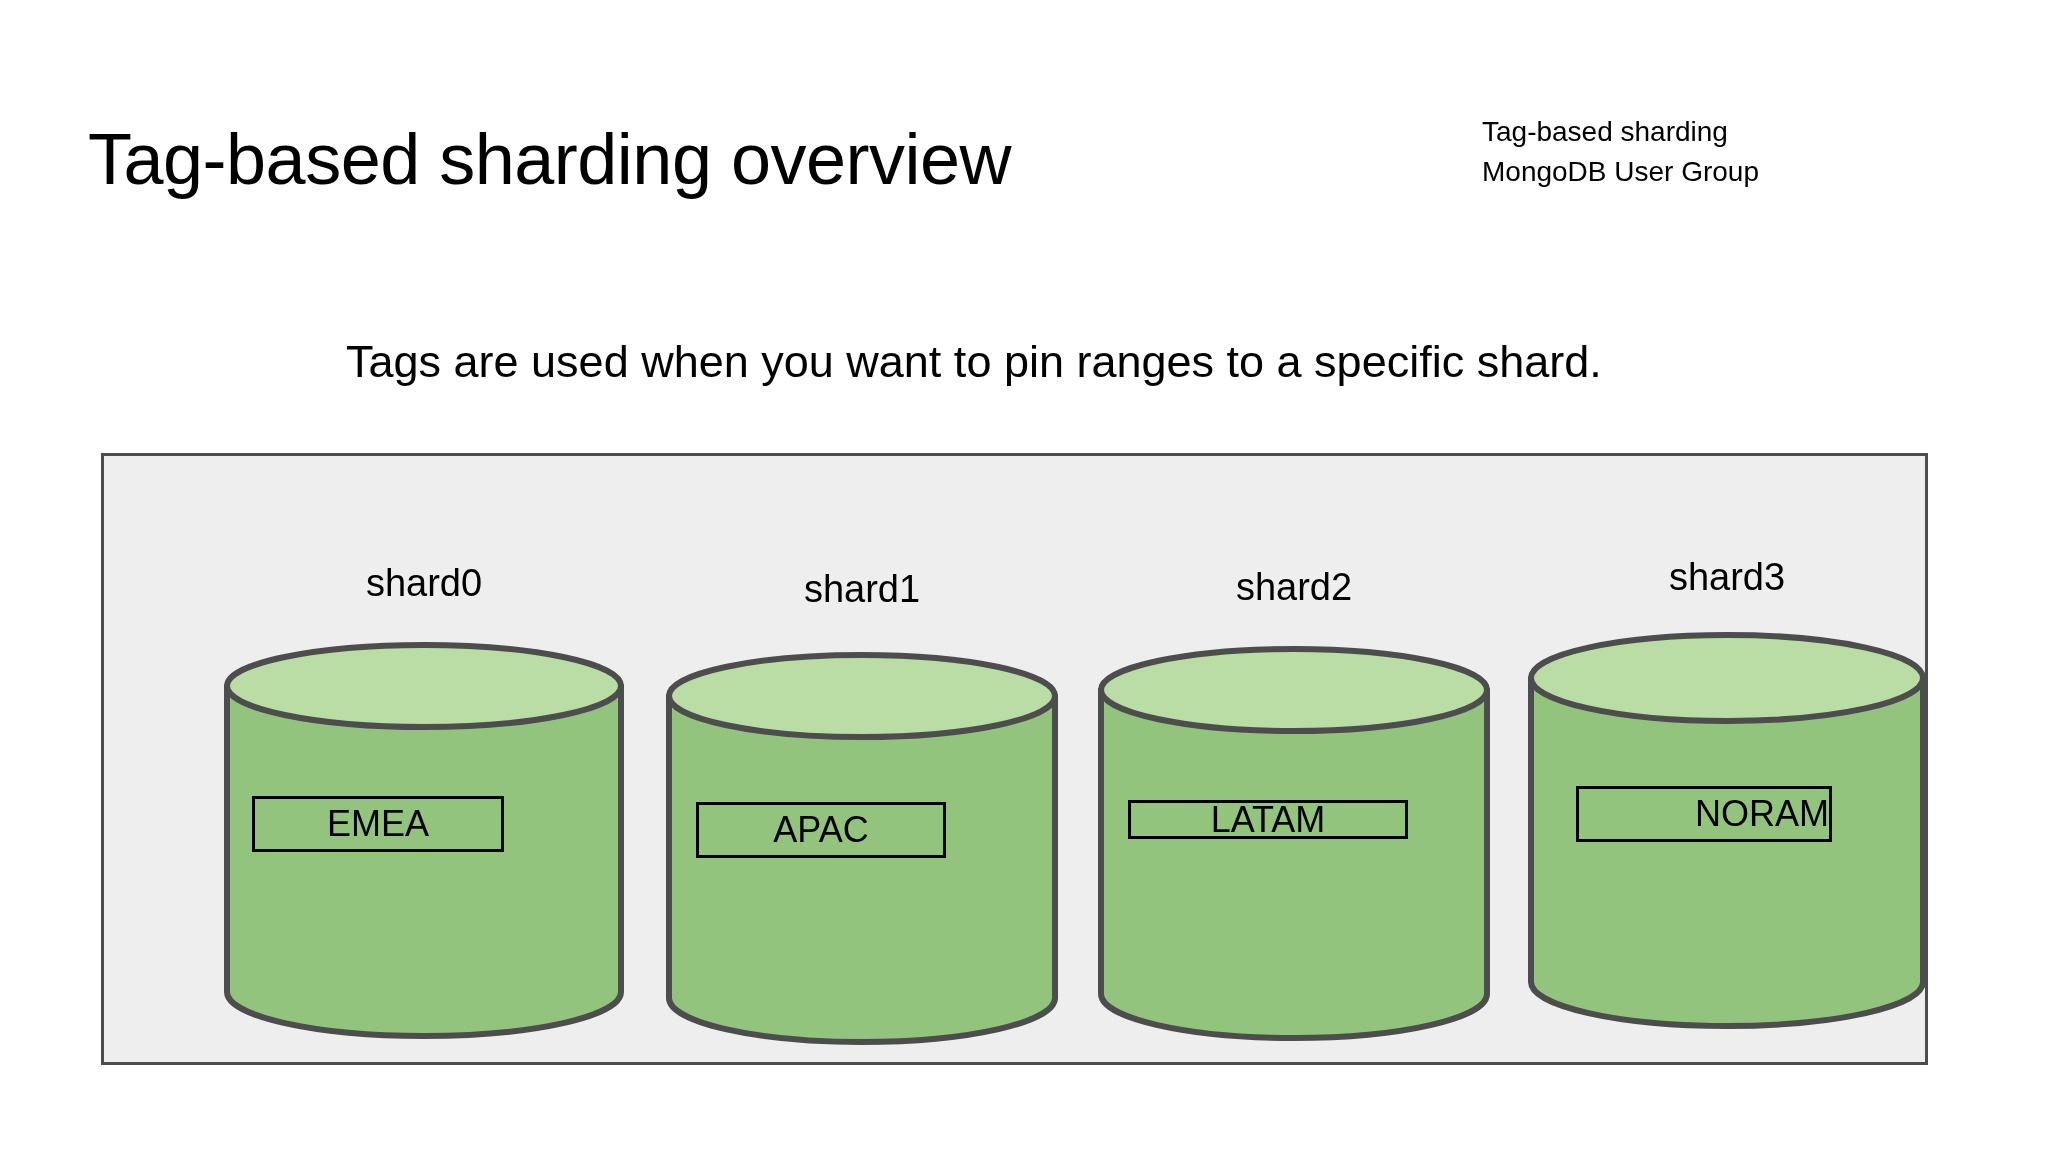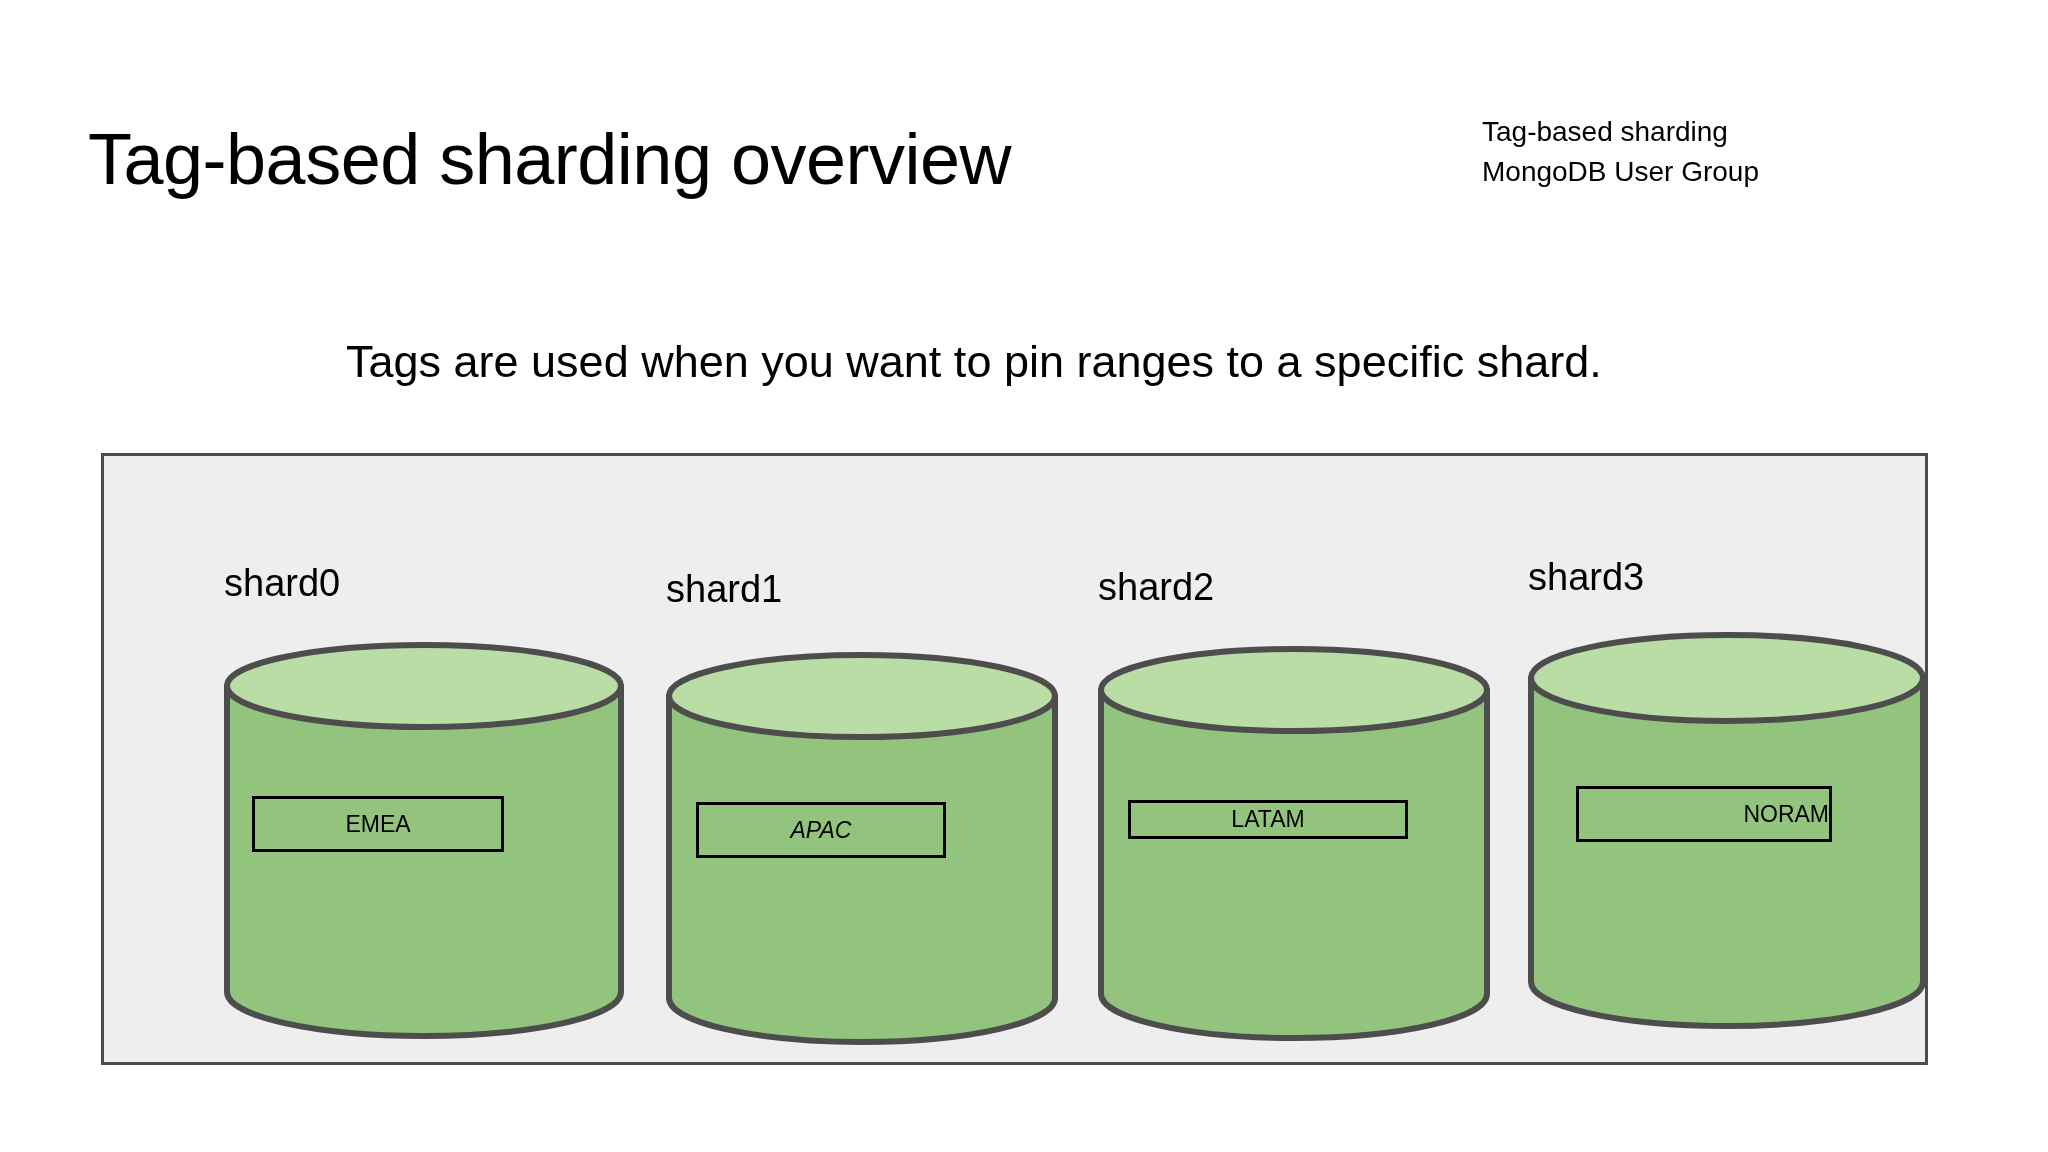--- a/index.html
+++ b/index.html
@@ -64,20 +64,21 @@
     border: 3px solid #4d4d4d;
   }
 
   
   .shard-group {
     position: absolute;
   }
   .shard-label {
     position: absolute;
     width: 100%;
+    text-align: center;
     font-size: 38px;
     line-height: 1;
     color: #000000;
     white-space: nowrap;
   }
 
   
   .cylinder {
     position: absolute;
     left: 0;
@@ -93,21 +94,21 @@
   .tag-box {
     position: absolute;
     box-sizing: border-box;
     border: 3px solid #000000;
     background: transparent;
     display: flex;
     align-items: center;
     justify-content: center;
   }
   .tag-label {
-    font-size: 23px;
+    font-size: 36px;
     line-height: 1;
     color: #000000;
     white-space: nowrap;
   }
 </style>
 </head>
 <body>
 
 <div id="slide-title">Tag-based sharding overview</div>
 
@@ -134,21 +135,21 @@
   </div>
 
   <div class="shard-group" style="left:562px; top:72px; width:392px; height:420px;">
     <div class="shard-label" style="top:42px;">shard1</div>
     <div class="cylinder" style="top:124px; width:392px; height:390px;">
       <svg viewBox="0 0 392 390" preserveAspectRatio="none">
         <path d="M3,44 L3,346 A193,44 0 0 0 389,346 L389,44 Z" fill="#93c47d" stroke="#4d4d4d" stroke-width="6" stroke-linejoin="round"></path>
         <ellipse cx="196" cy="44" rx="193" ry="41" fill="#b9ddA5" stroke="#4d4d4d" stroke-width="6"></ellipse>
       </svg>
     </div>
-    <div class="tag-box" style="left:30px; top:274px; width:250px; height:56px;font-style:italic;">
+    <div class="tag-box" style="left:30px; top:274px; width:250px; height:56px;">
       <span class="tag-label">APAC</span>
     </div>
   </div>
 
   <div class="shard-group" style="left:994px; top:72px; width:392px; height:420px;">
     <div class="shard-label" style="top:40px;">shard2</div>
     <div class="cylinder" style="top:118px; width:392px; height:392px;">
       <svg viewBox="0 0 392 392" preserveAspectRatio="none">
         <path d="M3,44 L3,348 A193,44 0 0 0 389,348 L389,44 Z" fill="#93c47d" stroke="#4d4d4d" stroke-width="6" stroke-linejoin="round"></path>
         <ellipse cx="196" cy="44" rx="193" ry="41" fill="#b9ddA5" stroke="#4d4d4d" stroke-width="6"></ellipse>

